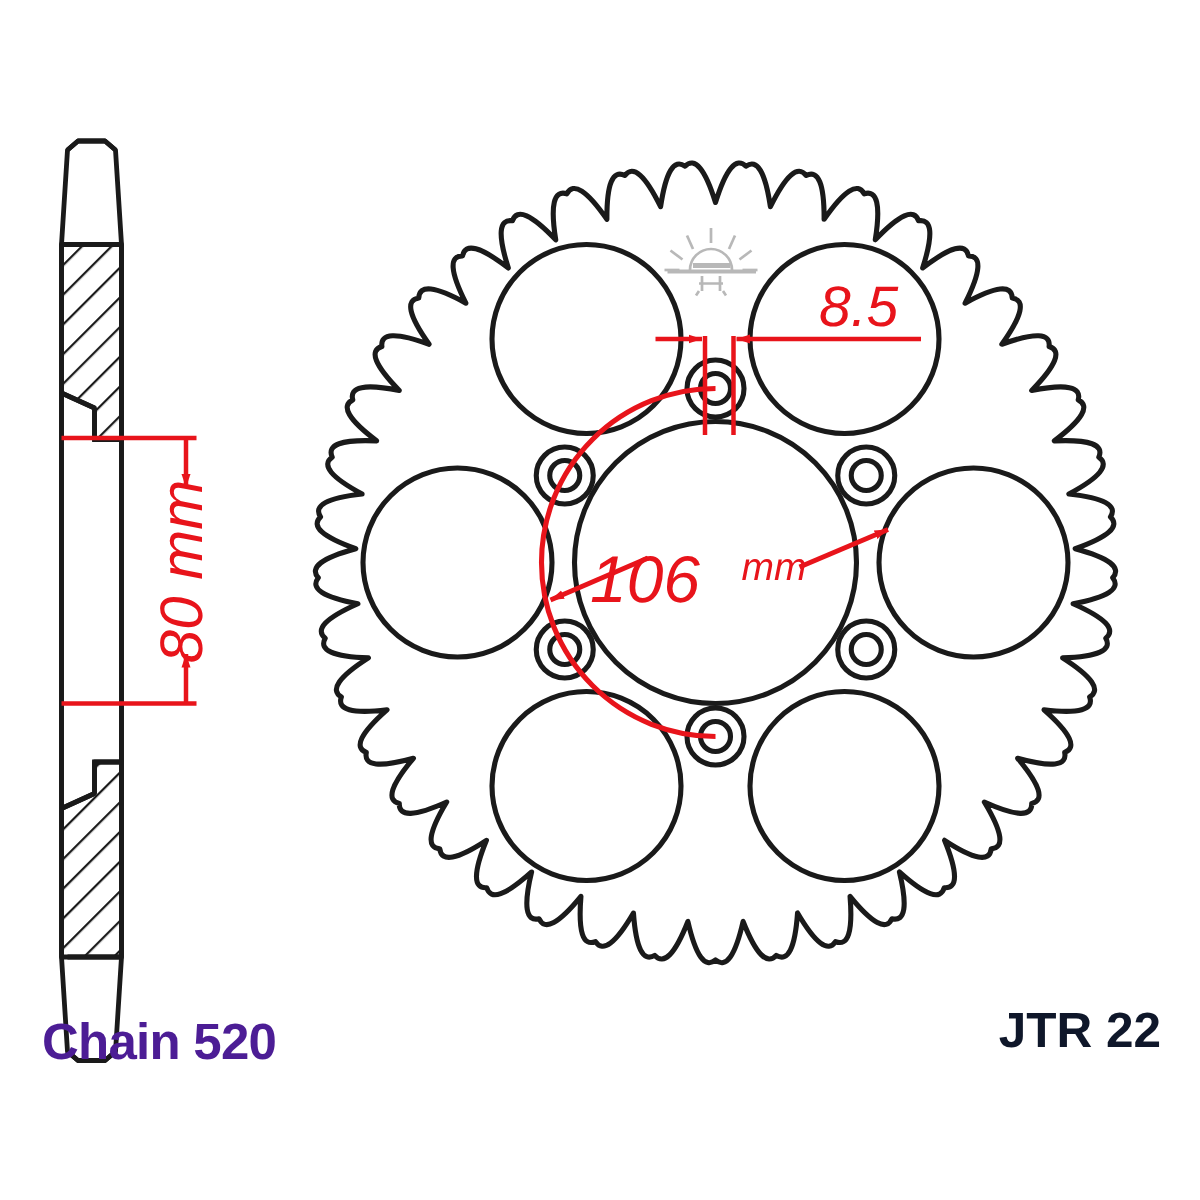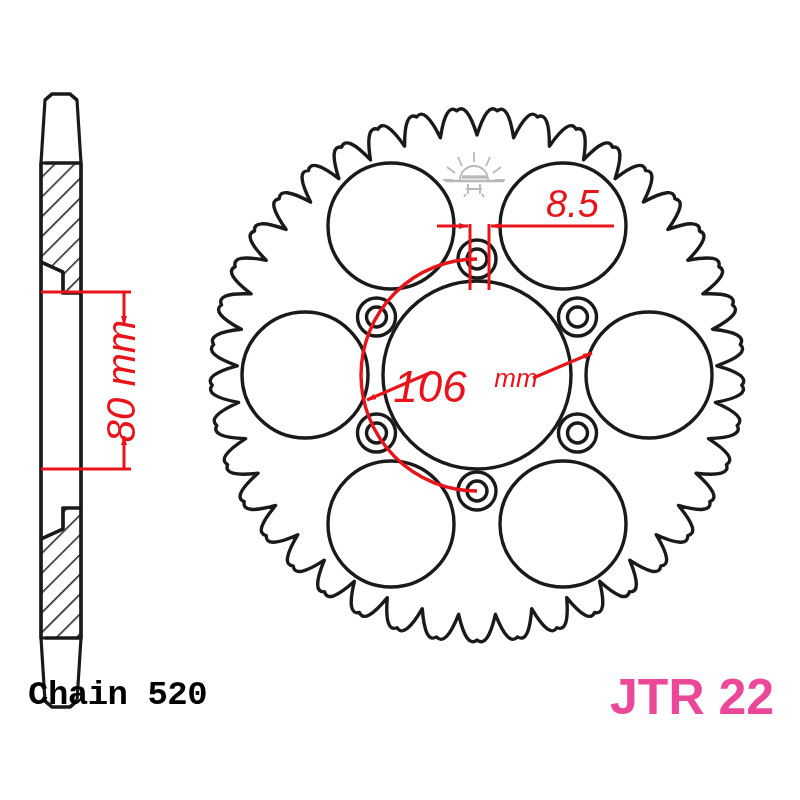--- a/index.html
+++ b/index.html
@@ -13,36 +13,36 @@
     height: 800px;
     background: #ffffff;
     font-family: "Liberation Sans", sans-serif;
     overflow: hidden;
   }
   svg { display: block; }
   .label-chain {
     position: absolute;
     left: 28px;
     top: 676px;
-    font-family: Liberation Mono, monospace;
+    font-family: Liberation Sans, sans-serif;
     font-weight: bold;
     font-size: 34px;
     letter-spacing: -0.5px;
-    color: #000000;
+    color: #4c1d95;
     white-space: nowrap;
   }
   .label-part {
     position: absolute;
     right: 26px;
     top: 668px;
     font-family: "Liberation Sans", sans-serif;
     font-weight: bold;
-    font-size: 50px;
+    font-size: 33px;
     letter-spacing: 0px;
-    color: #ec4899;
+    color: #0f172a;
     white-space: nowrap;
     margin-left: 36px;
   }
   .dim-text {
     font-family: "Liberation Sans", sans-serif;
     font-style: italic;
     font-weight: normal;
   }
 </style>
 </head>

